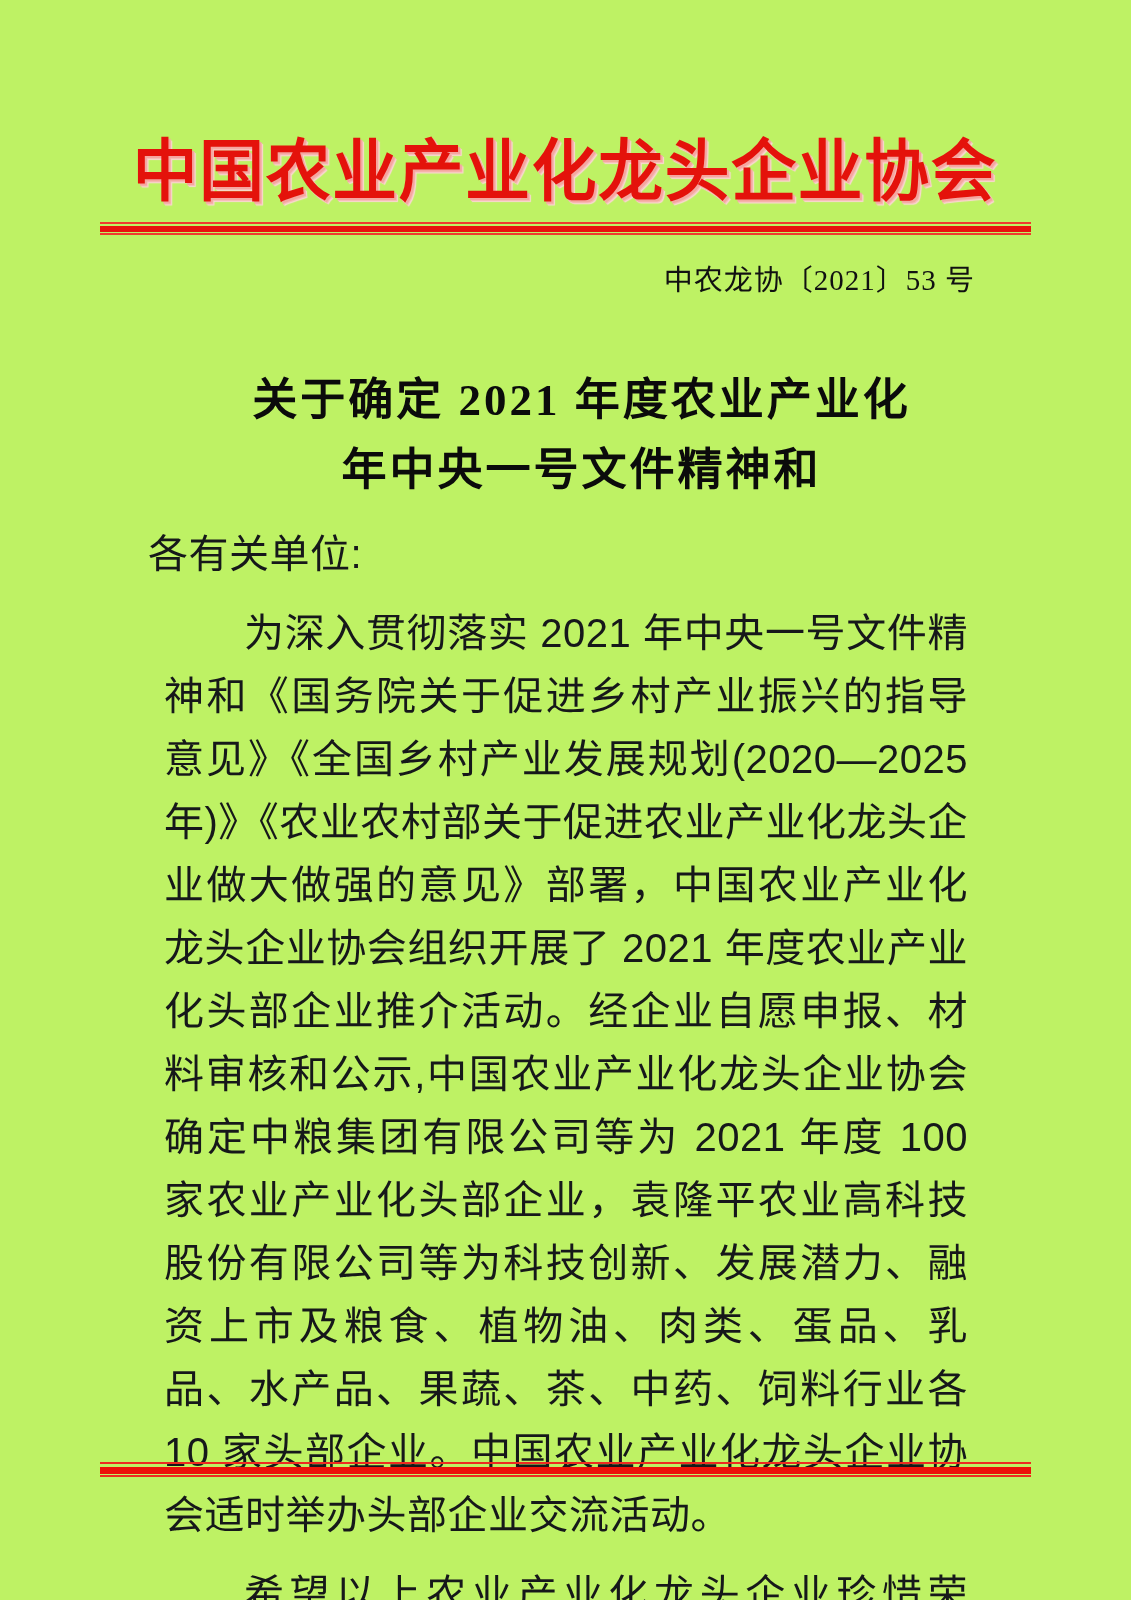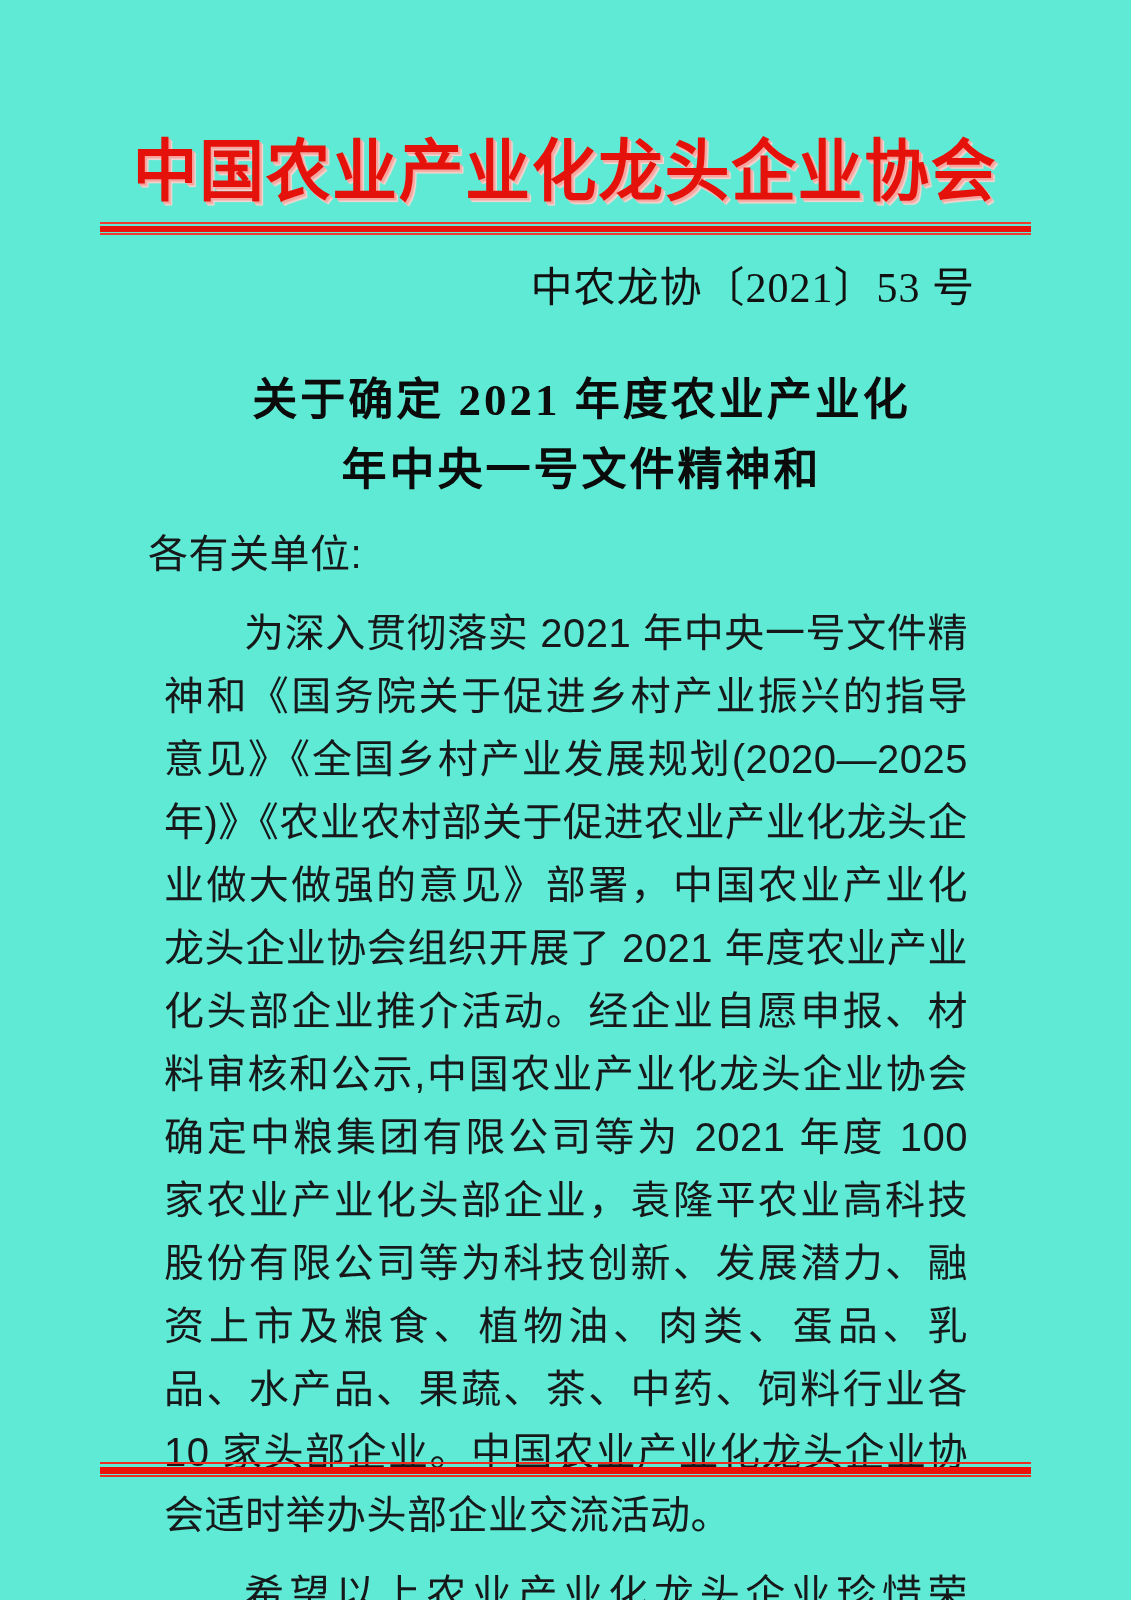--- a/index.html
+++ b/index.html
@@ -7,21 +7,21 @@
     margin: 0;
     padding: 0;
     background: #ffffff;
   }
 
   .page {
     position: relative;
     width: 1131px;
     height: 1600px;
     margin: 0 auto;
-    background: #5eead4;
+    background: #bef264;
     overflow: hidden;
     font-family: "Liberation Serif", "DejaVu Serif", serif;
     -webkit-font-smoothing: antialiased;
   }
 
   
   .letterhead {
     position: absolute;
     left: 0;
     top: 138px;
@@ -98,21 +98,21 @@
     width: 100%; height: 2px;
     background: #ee2b20;
   }
 
   
   .doc-number {
     position: absolute;
     right: 156px;
     top: 263px;
     font-family: "Liberation Serif", "DejaVu Serif", serif;
-    font-size: 42px;
+    font-size: 29px;
     line-height: 1.2;
     color: #111111;
     letter-spacing: 1px;
     white-space: nowrap;
   }
 
   
   .doc-title {
     position: absolute;
     left: 0;

